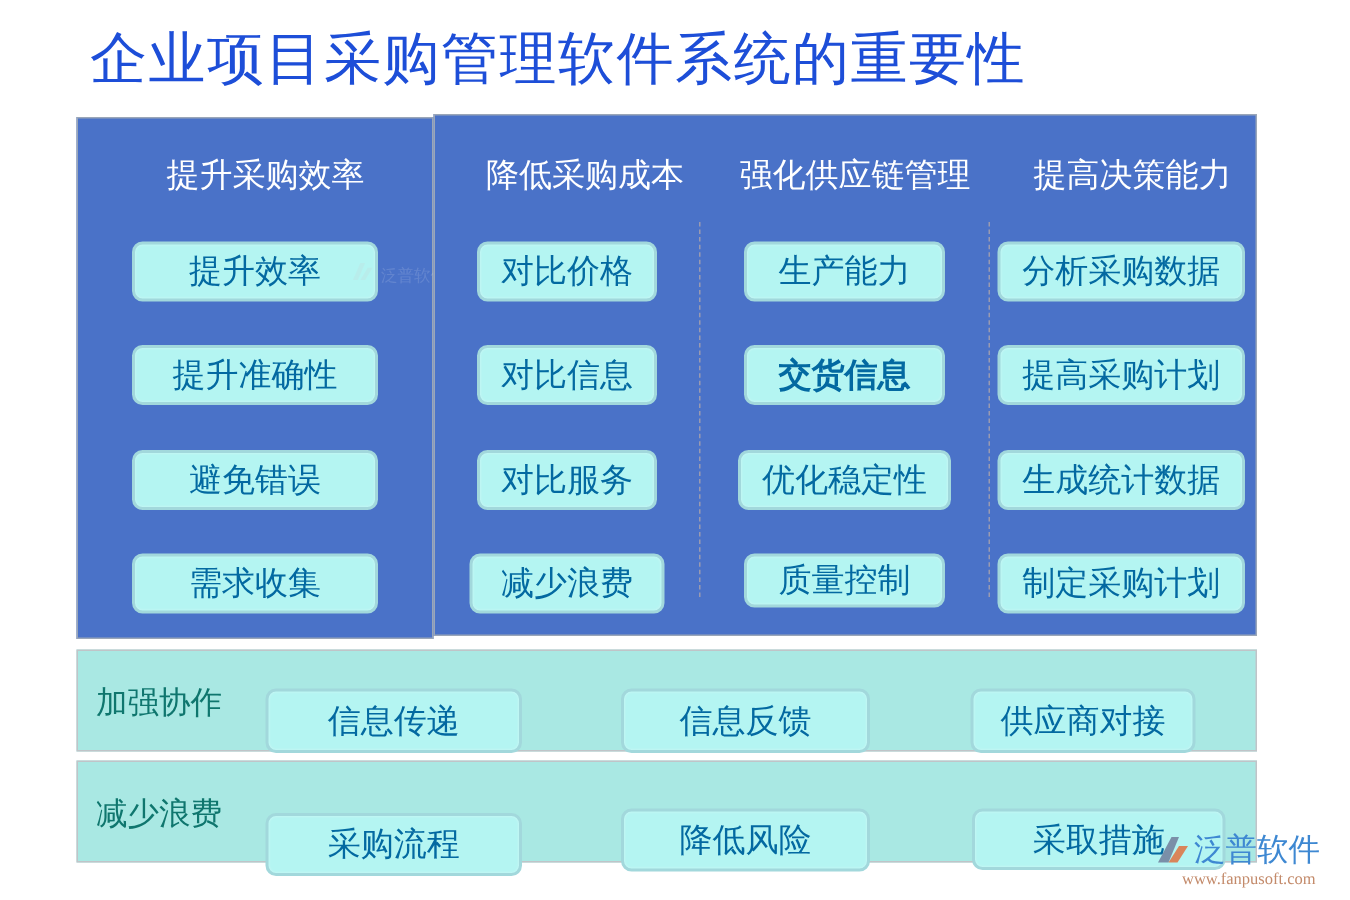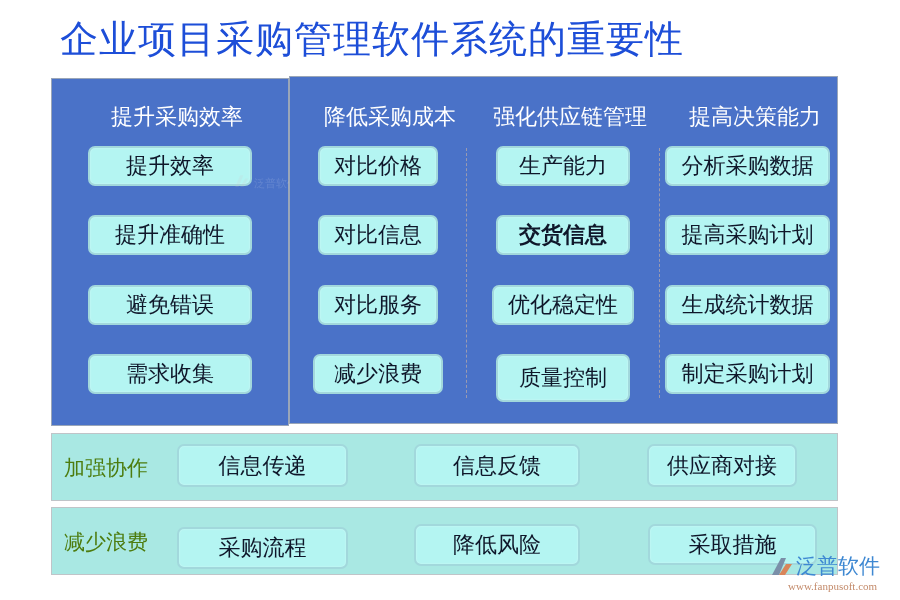--- a/index.html
+++ b/index.html
@@ -20,35 +20,36 @@
   }
   #panel-left { left:51px; top:78px; width:238px; height:348px; }
   #panel-right { left:289px; top:76px; width:549px; height:348px; }
   .col-head {
     position:absolute; color:#ffffff; font-size:22px; white-space:nowrap;
     text-align:center; transform:translateX(-50%);
     font-family: "DejaVu Serif", "Liberation Serif", serif;
   }
   .btn {
     position:absolute; background:#B4F5F2; border:2px solid #a2d8dc;
-    border-radius:7px; box-sizing:border-box; color:#0f172a;
+    border-radius:7px; box-sizing:border-box; color:#0369a1;
     display:flex; align-items:center; justify-content:center;
     font-size:22px; white-space:nowrap;
     box-shadow: 0 0 2px rgba(255,255,255,0.4) inset;
     cursor:pointer;
+    margin-top:15px;
   }
   .dash {
     position:absolute; width:0; border-left:1.5px dashed #9a9ab0;
   }
   .band {
     position:absolute; left:51px; width:787px; height:68px;
     background:#A9E8E3; border:1px solid #c0c4c8; box-sizing:border-box;
   }
   .band-label {
-    position:absolute; left:12px; font-size:21px; color:#4d7c0f; white-space:nowrap;
+    position:absolute; left:12px; font-size:21px; color:#0f766e; white-space:nowrap;
   }
   .wm {
     position:absolute; display:flex; align-items:center; pointer-events:none;
   }
   .wm-logo {
     width:22px; height:22px; position:relative;
   }
   .wm-text { color:#3E88D2; font-family:"DejaVu Sans", "Liberation Sans", sans-serif; }
   .wm-url { color:#c38a6a; font-family:Liberation Serif, serif; font-size:11px; }
 </style>
@@ -84,21 +85,21 @@
 <div class="dash" style="left:659px; top:148px; height:250px;"></div>
 
 <div class="btn" style="left:318px; top:146px; width:120px; height:40px;">对比价格</div>
 <div class="btn" style="left:318px; top:215px; width:120px; height:40px;">对比信息</div>
 <div class="btn" style="left:318px; top:285px; width:120px; height:40px;">对比服务</div>
 <div class="btn" style="left:313px; top:354px; width:130px; height:40px;">减少浪费</div>
 
 <div class="btn" style="left:496px; top:146px; width:134px; height:40px;">生产能力</div>
 <div class="btn" style="left:496px; top:215px; width:134px; height:40px;font-weight:bold;">交货信息</div>
 <div class="btn" style="left:492px; top:285px; width:142px; height:40px;">优化稳定性</div>
-<div class="btn" style="left:496px; top:354px; width:134px; height:48px;">质量控制</div>
+<div class="btn" style="left:496px; top:354px; width:134px; height:36px;">质量控制</div>
 
 <div class="btn" style="left:665px; top:146px; width:165px; height:40px;">分析采购数据</div>
 <div class="btn" style="left:665px; top:215px; width:165px; height:40px;">提高采购计划</div>
 <div class="btn" style="left:665px; top:285px; width:165px; height:40px;">生成统计数据</div>
 <div class="btn" style="left:665px; top:354px; width:165px; height:40px;">制定采购计划</div>
 
 <div class="band" style="top:433px;">
   <div class="band-label" style="top:20px;">加强协作</div>
 </div>
 <div class="btn" style="left:177px; top:444px; width:171px; height:43px;">信息传递</div>

